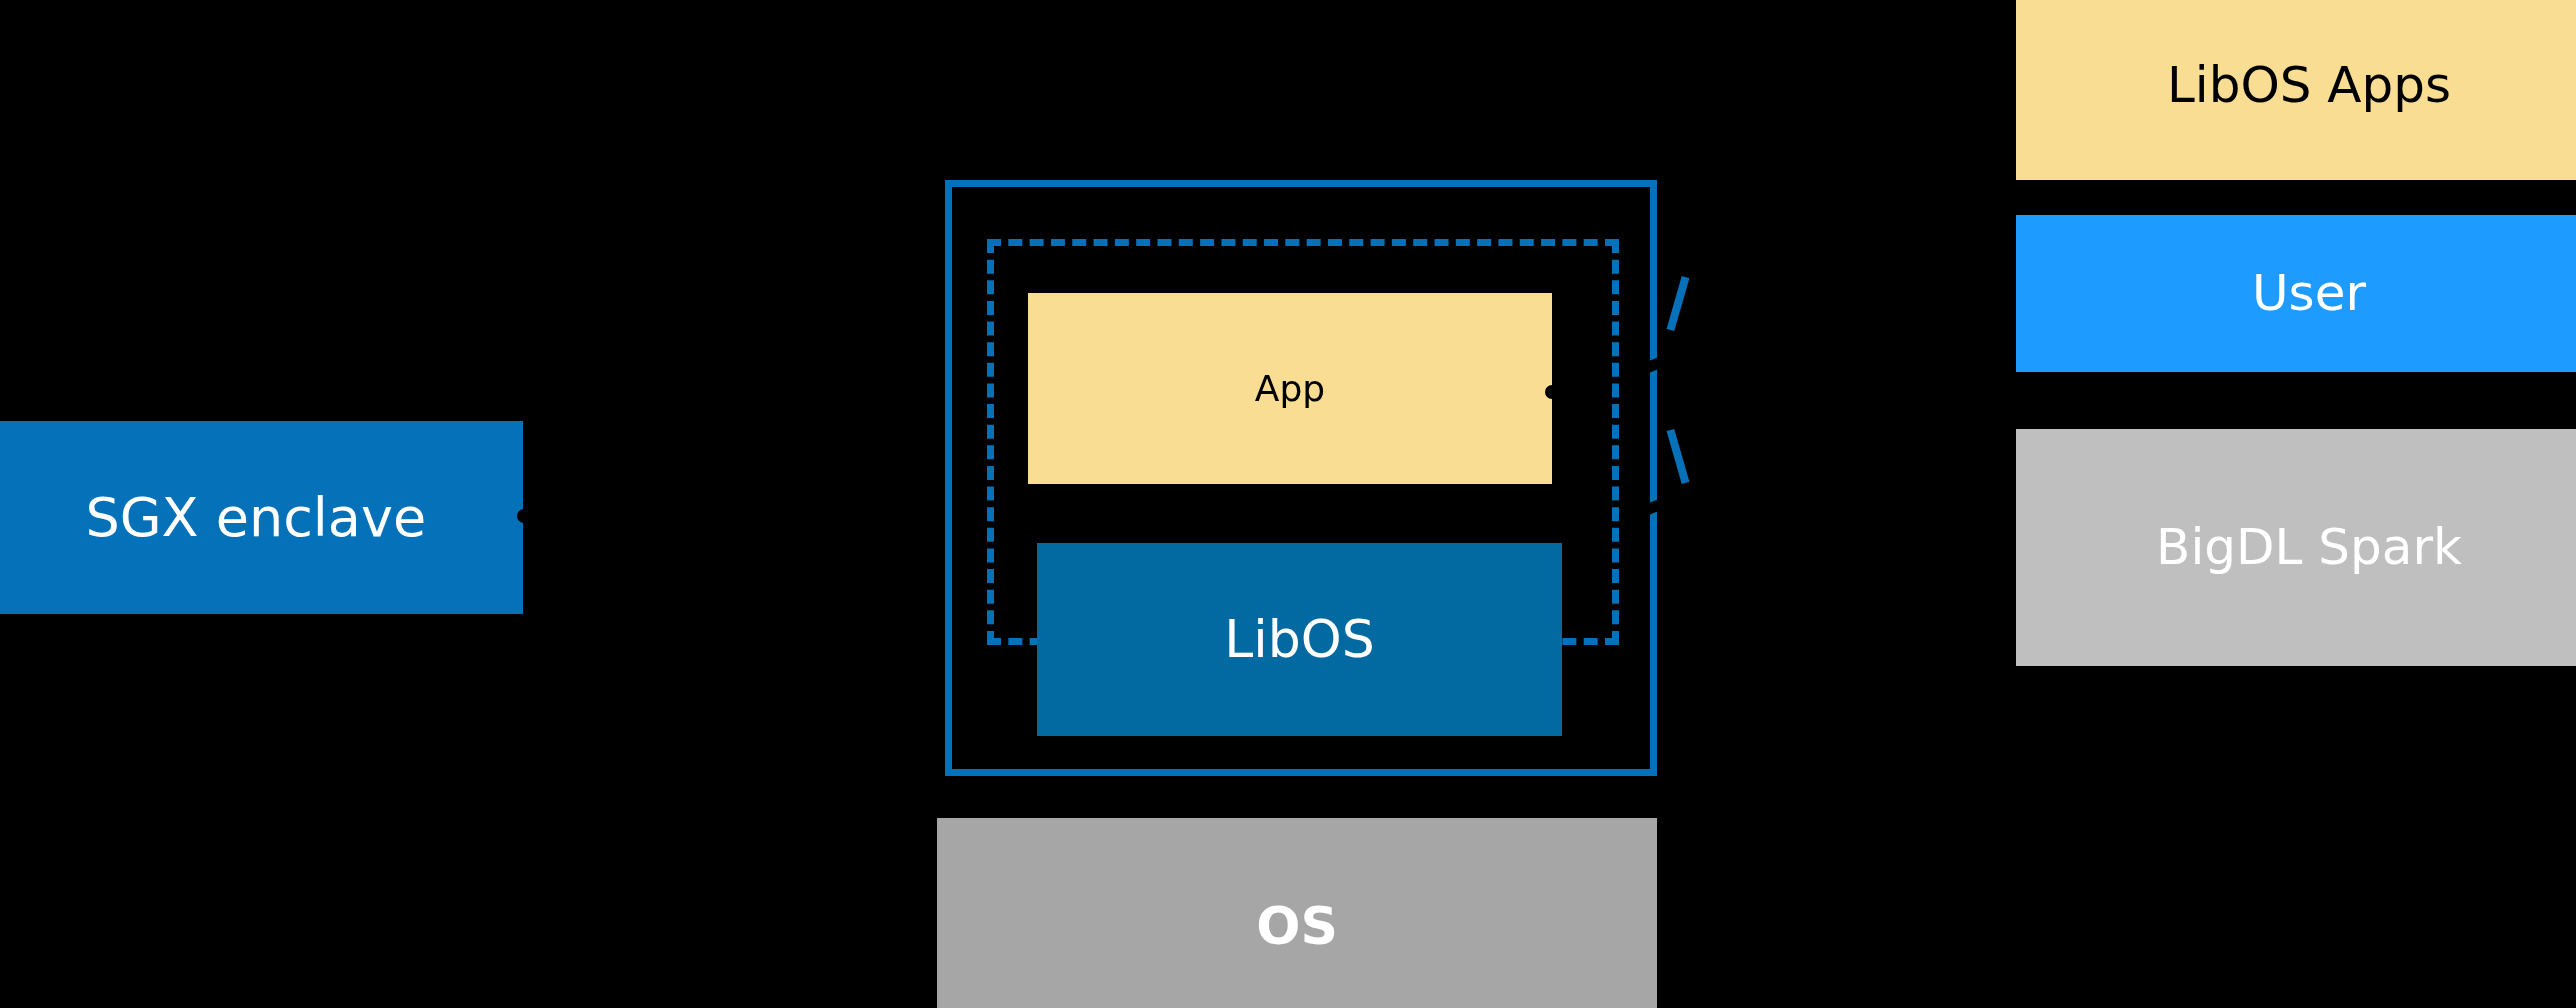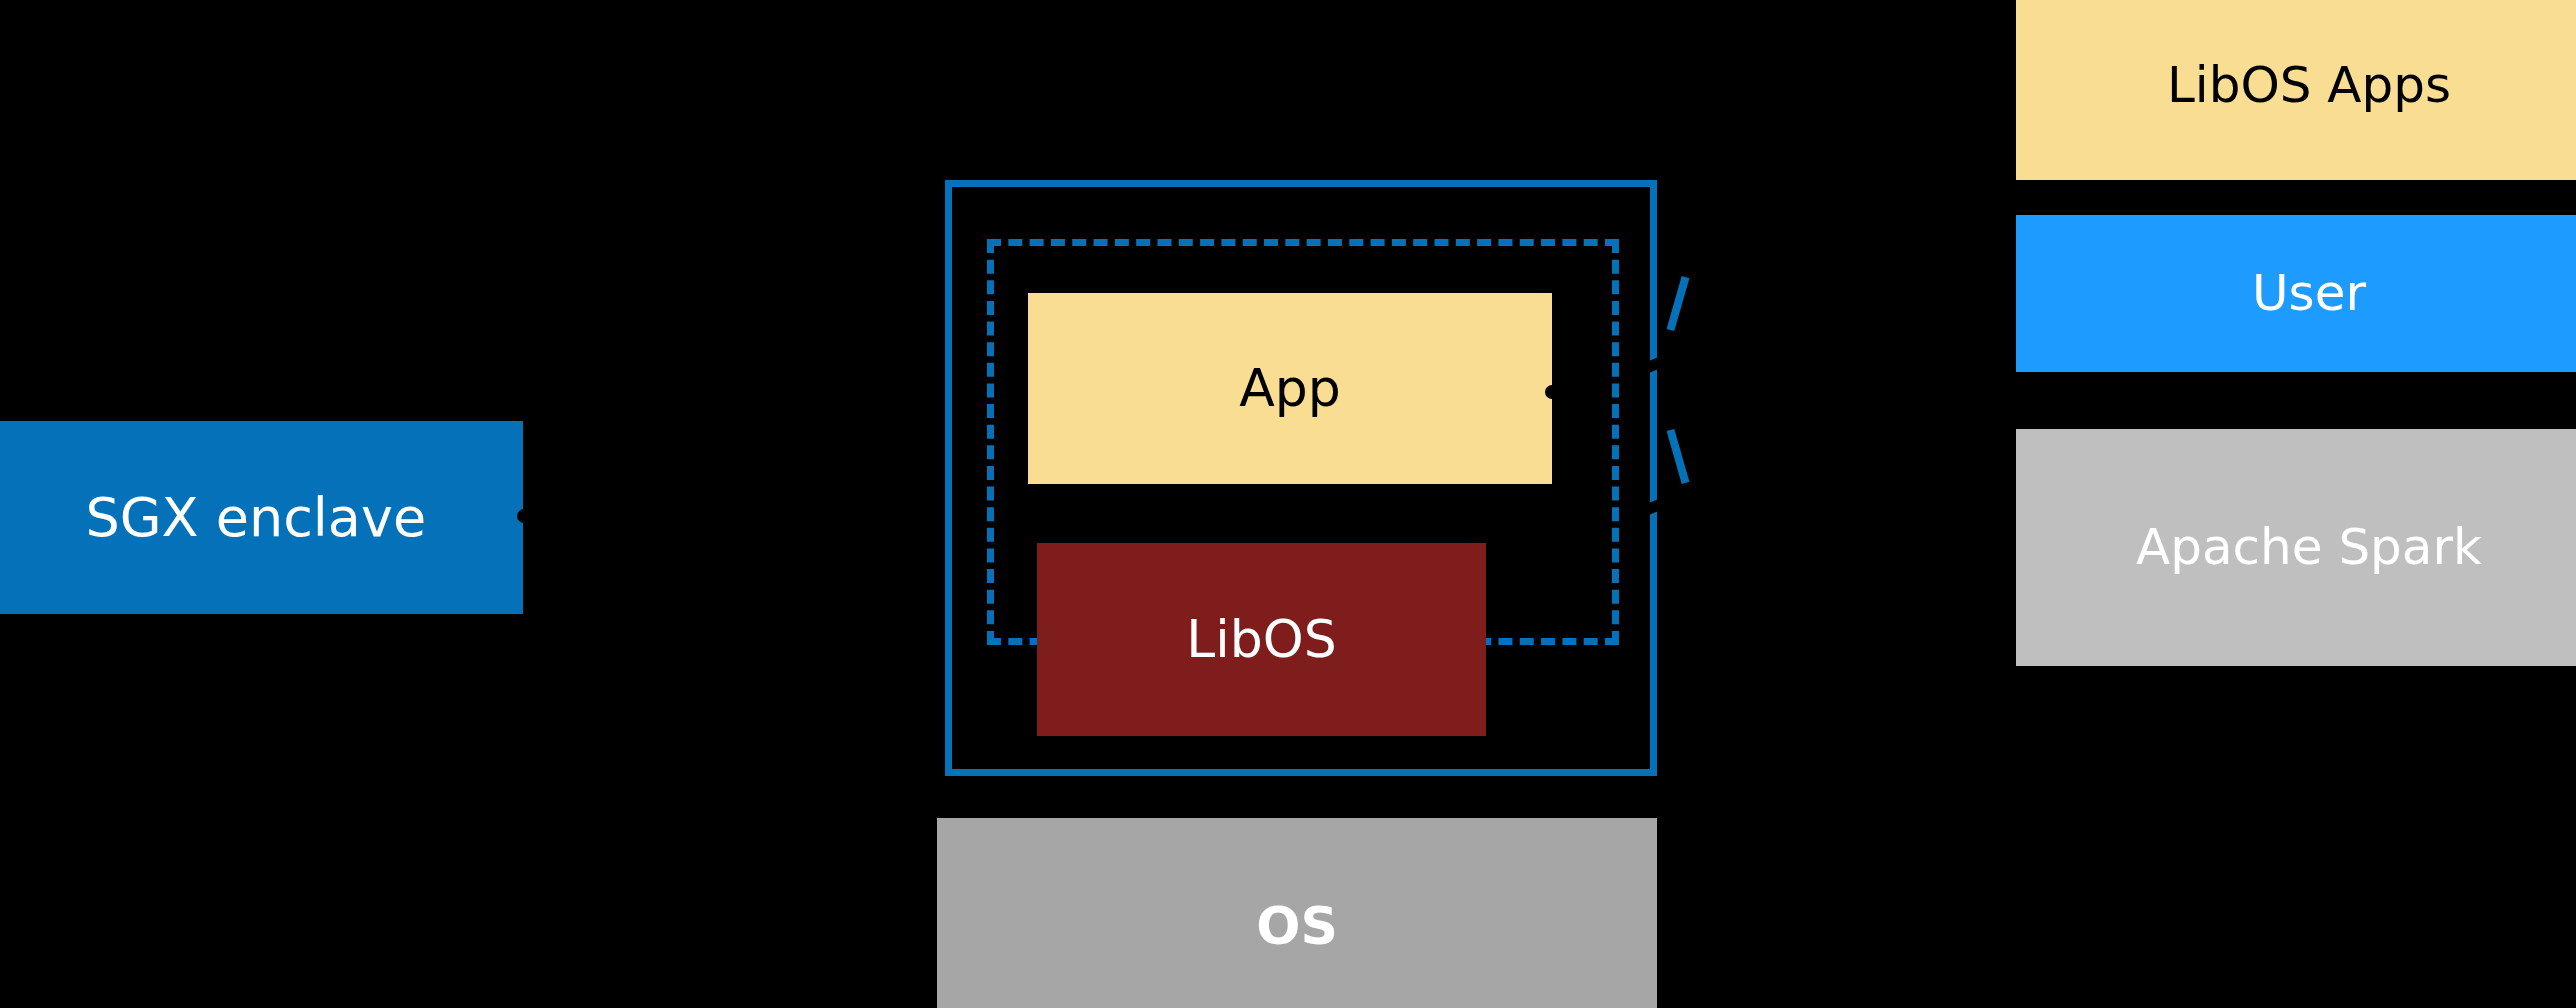--- a/index.html
+++ b/index.html
@@ -58,30 +58,30 @@
   }
 
   
   #app-box {
     left: 1028px;
     top: 293px;
     width: 524px;
     height: 191px;
     background: #f8dd92;
     color: #000000;
-    font-size: 52px;
+    font-size: 36px;
   }
 
   
   #libos-box {
     left: 1037px;
     top: 543px;
-    width: 449px;
+    width: 525px;
     height: 193px;
-    background: #7f1d1d;
+    background: #0369a1;
     color: #ffffff;
     font-size: 52px;
   }
 
   
   #os-box {
     left: 937px;
     top: 818px;
     width: 720px;
     height: 218px;
@@ -184,17 +184,17 @@
 
   <div class="box" id="user-apps-box">
     <span>LibOS Apps</span>
   </div>
 
   <div class="box" id="bigdl-box">
     <span>User</span>
   </div>
 
   <div class="box" id="apache-spark-box">
-    <span>Apache Spark</span>
+    <span>BigDL Spark</span>
   </div>
 
 </div>
 
 
 </body></html>

